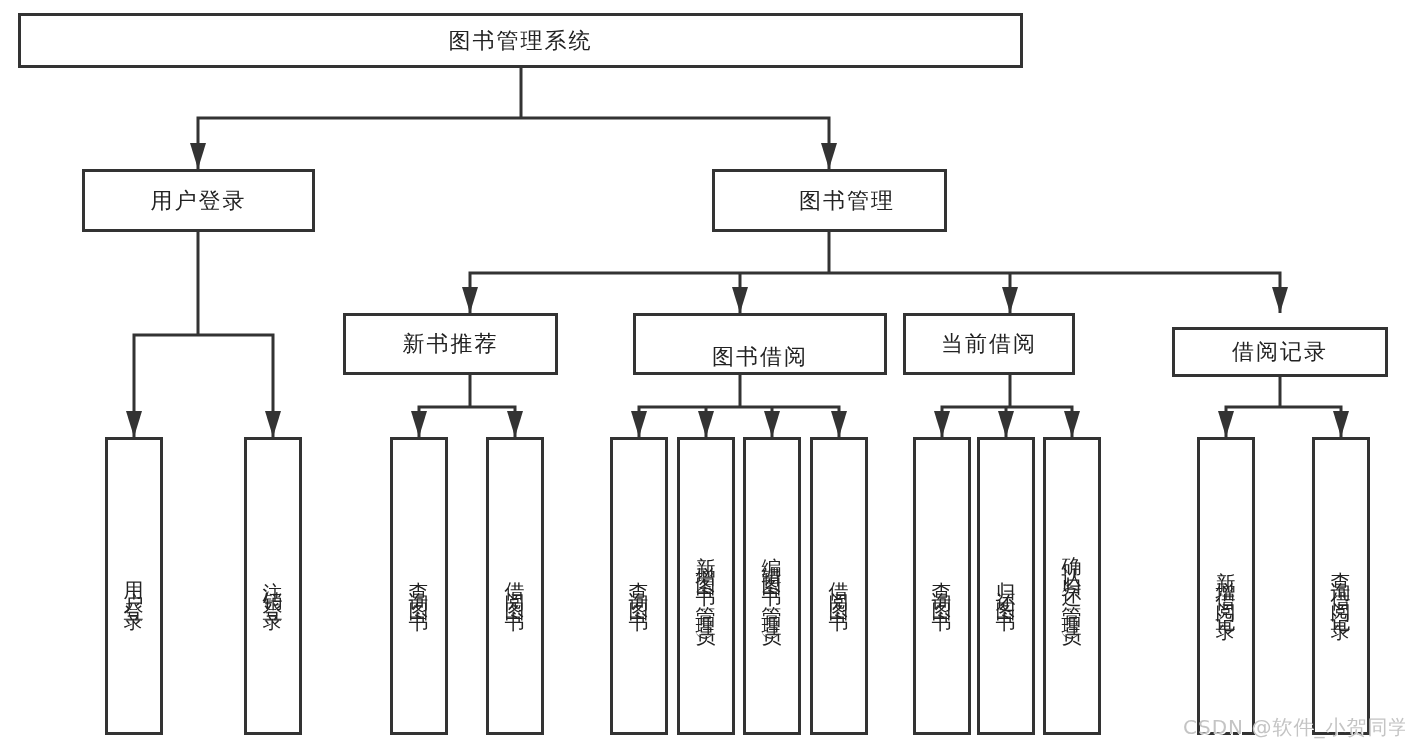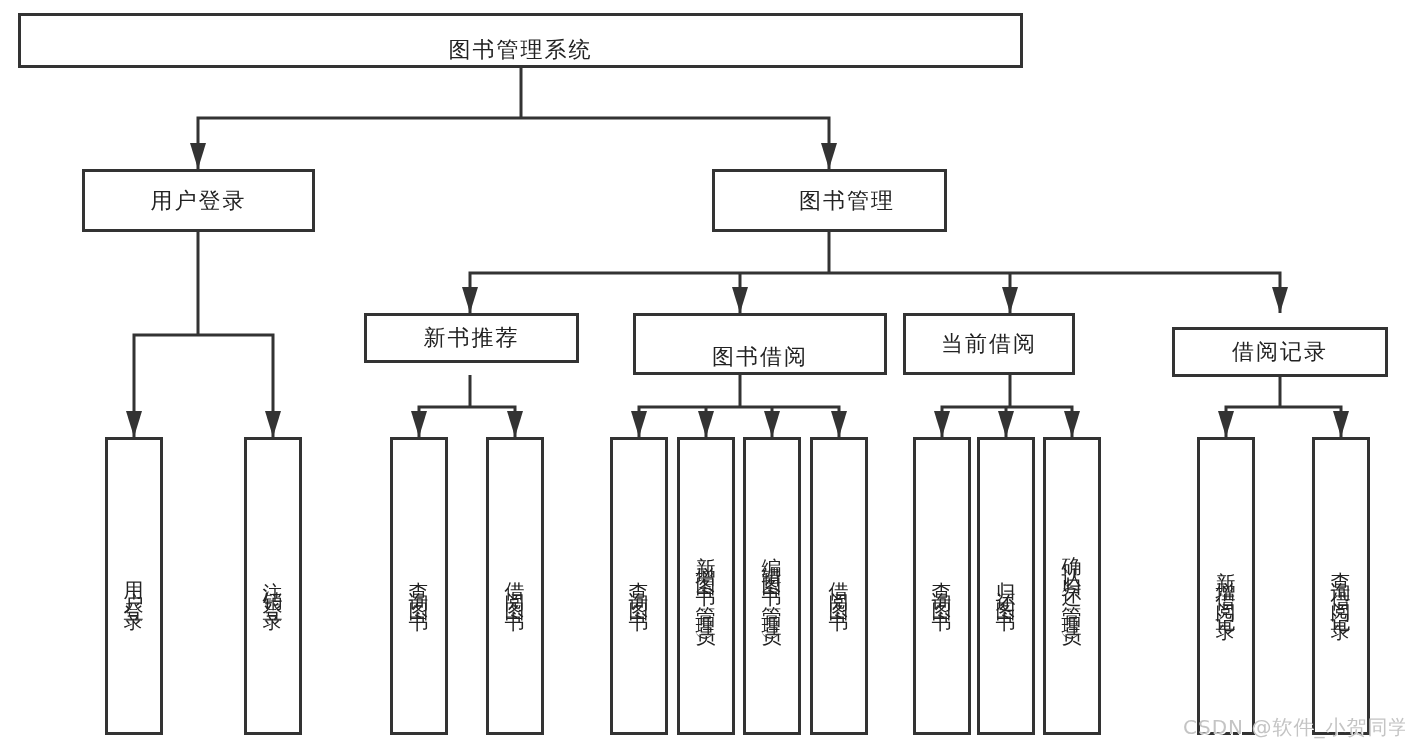--- a/index.html
+++ b/index.html
@@ -81,32 +81,32 @@
       <polygon points="764,411 780,411 772,437"></polygon>
       <polygon points="831,411 847,411 839,437"></polygon>
       <polygon points="934,411 950,411 942,437"></polygon>
       <polygon points="998,411 1014,411 1006,437"></polygon>
       <polygon points="1064,411 1080,411 1072,437"></polygon>
       <polygon points="1218,411 1234,411 1226,437"></polygon>
       <polygon points="1333,411 1349,411 1341,437"></polygon>
     </g>
   </svg>
 
-  <div class="box h" style="left:18px; top:13px; width:1005px; height:55px;align-items:flex-end;">
+  <div class="box h" style="left:18px; top:13px; width:1005px; height:55px;">
     <span>图书管理系统</span>
   </div>
 
   <div class="box h" style="left:82px; top:169px; width:233px; height:63px;">
     <span>用户登录</span>
   </div>
   <div class="box h" style="left:712px; top:169px; width:235px; height:63px;padding-left:35px;">
     <span>图书管理</span>
   </div>
 
-  <div class="box h" style="left:364px; top:313px; width:215px; height:50px;">
+  <div class="box h" style="left:343px; top:313px; width:215px; height:62px;">
     <span>新书推荐</span>
   </div>
   <div class="box h" style="left:633px; top:313px; width:254px; height:62px;align-items:flex-end;">
     <span>图书借阅</span>
   </div>
   <div class="box h" style="left:903px; top:313px; width:172px; height:62px;">
     <span>当前借阅</span>
   </div>
   <div class="box h" style="left:1172px; top:327px; width:216px; height:50px;">
     <span>借阅记录</span>

